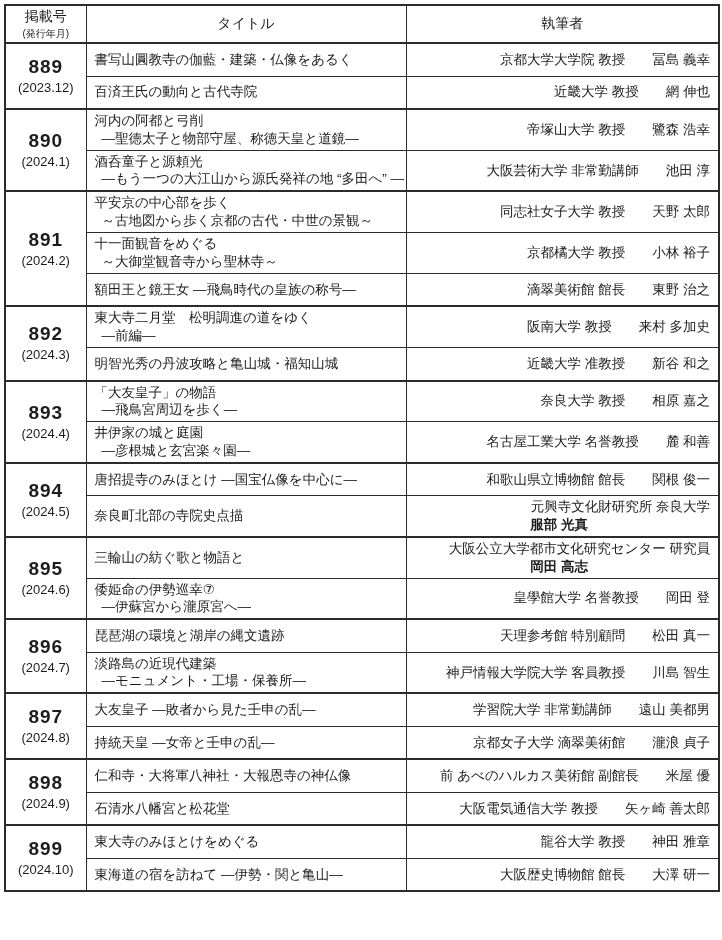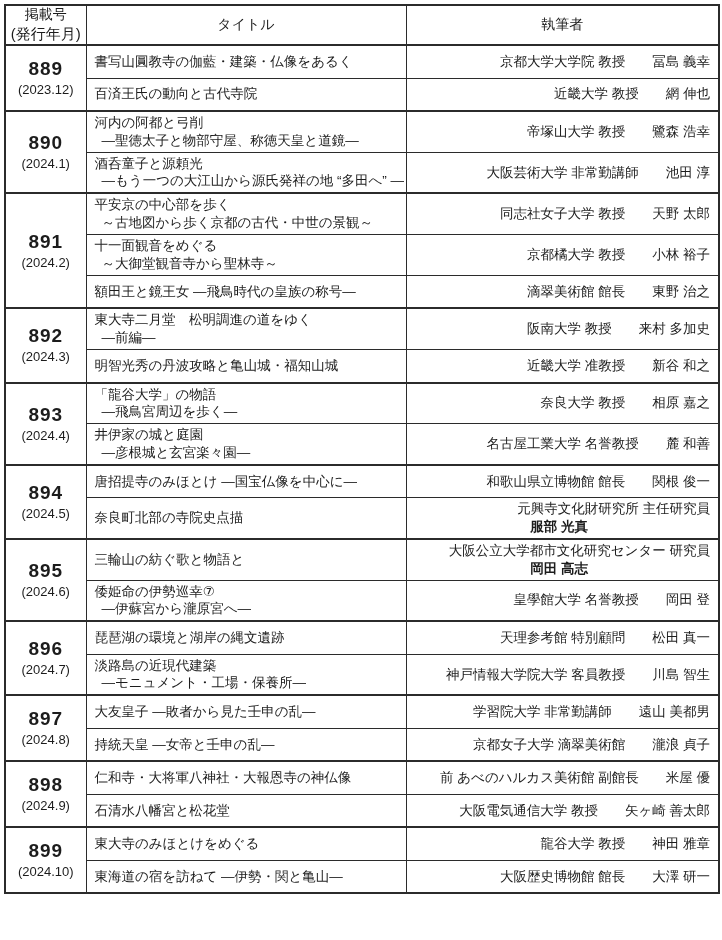--- a/index.html
+++ b/index.html
@@ -36,21 +36,21 @@
   
   tr.group-start > td { border-top: 2px solid #2b2b2b; }
   thead th { border-bottom: 2px solid #2b2b2b; }
 
   th {
     font-weight: normal;
     text-align: center;
     font-size: 14px;
   }
   th .sub {
-    font-size: 15px;
+    font-size: 10px;
     margin-top: 1px;
   }
 
   td.issue {
     text-align: center;
   }
   td.issue .inum {
     font-size: 19px;
     letter-spacing: 1px;
     line-height: 1.1;
@@ -190,21 +190,21 @@
         <td class="author">
           <div class="aline">近畿大学 准教授　　新谷 和之</div>
         </td>
       </tr>
       <tr class="d group-start">
         <td class="issue" rowspan="2">
           <div class="inum">893</div>
           <div class="idate">(2024.4)</div>
         </td>
         <td class="title">
-          <div class="line">「龍谷大学」の物語</div>
+          <div class="line">「大友皇子」の物語</div>
           <div class="line l2">―飛鳥宮周辺を歩く―</div>
         </td>
         <td class="author">
           <div class="aline">奈良大学 教授　　相原 嘉之</div>
         </td>
       </tr>
       <tr class="d">
         <td class="title">
           <div class="line">井伊家の城と庭園</div>
           <div class="line l2">―彦根城と玄宮楽々園―</div>
@@ -223,21 +223,21 @@
         </td>
         <td class="author">
           <div class="aline">和歌山県立博物館 館長　　関根 俊一</div>
         </td>
       </tr>
       <tr class="d">
         <td class="title">
           <div class="line">奈良町北部の寺院史点描</div>
         </td>
         <td class="author">
-          <div class="aline">元興寺文化財研究所 主任研究員</div>
+          <div class="aline">元興寺文化財研究所 奈良大学</div>
           <div class="aline2">服部 光真</div>
         </td>
       </tr>
       <tr class="d group-start">
         <td class="issue" rowspan="2">
           <div class="inum">895</div>
           <div class="idate">(2024.6)</div>
         </td>
         <td class="title">
           <div class="line">三輪山の紡ぐ歌と物語と</div>

